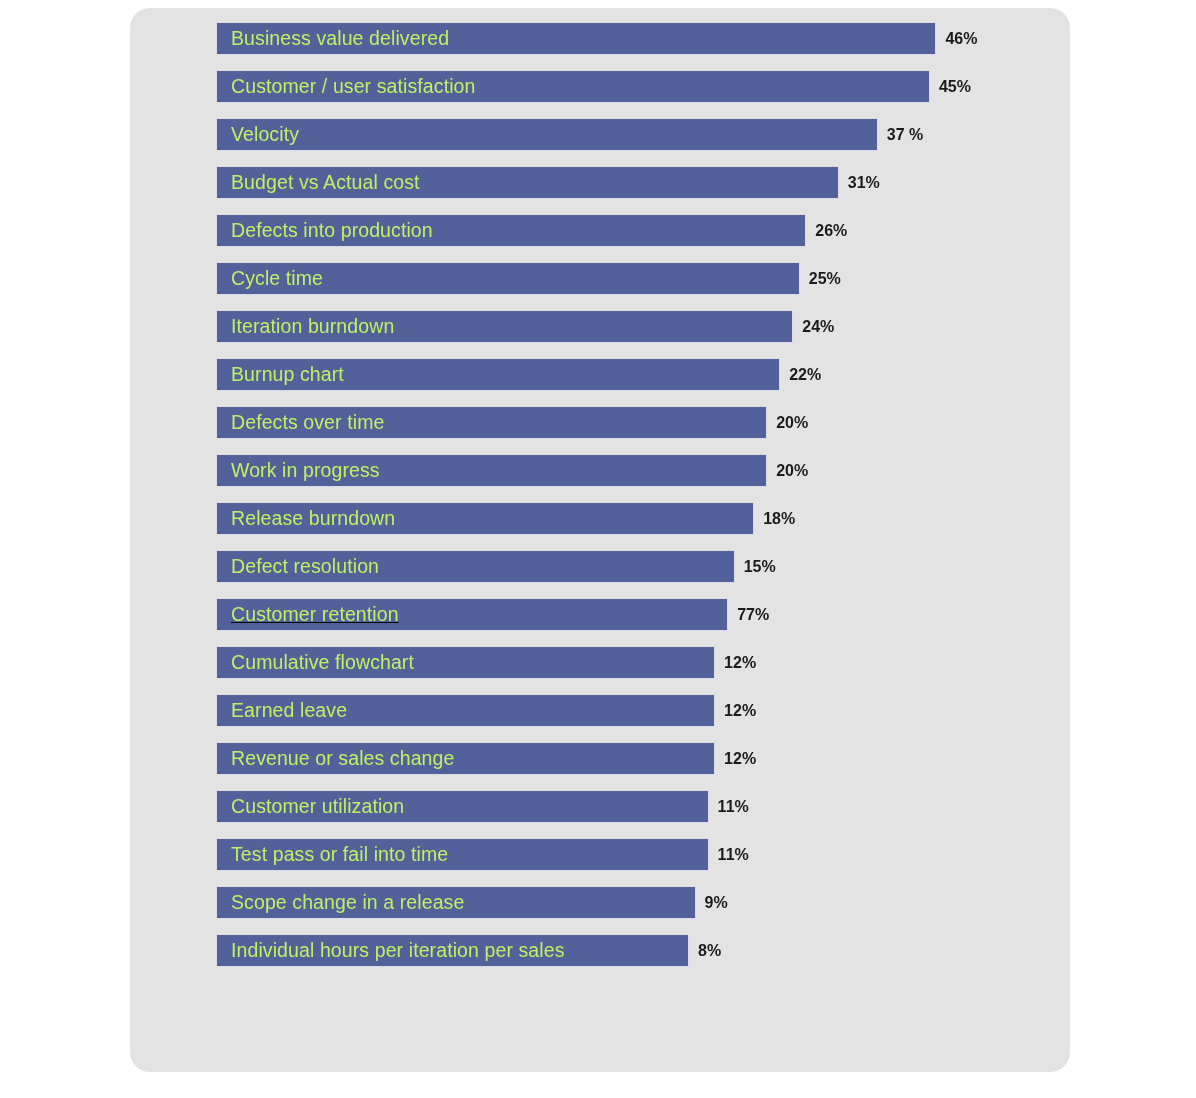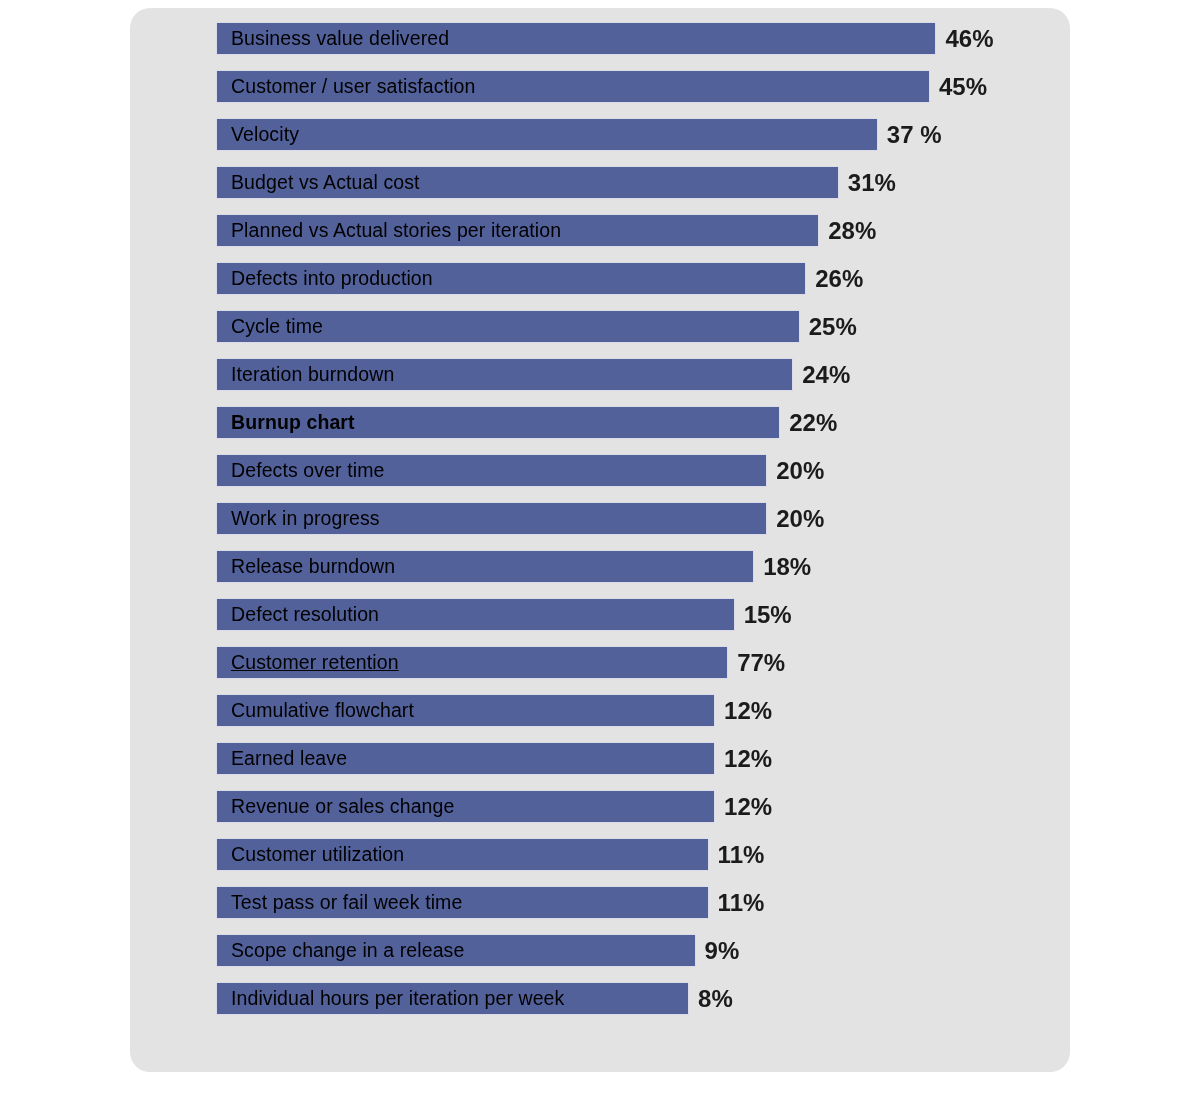--- a/index.html
+++ b/index.html
@@ -39,29 +39,29 @@
     height: 33px;
     background: #53619b;
     border: 1px solid #dcdce8;
     box-sizing: border-box;
     display: flex;
     align-items: center;
     flex: none;
     overflow: hidden;
   }
   .bar-label {
-    color: #000000;
+    color: #bef264;
     font-size: 19.5px;
     line-height: 1;
     padding-left: 14px;
     white-space: nowrap;
     letter-spacing: 0.1px;
   }
   .bar-value {
-    font-size: 24px;
+    font-size: 16px;
     font-weight: bold;
     color: #1b1b1b;
     line-height: 33px;
     margin-left: 9px;
     white-space: nowrap;
   }
 </style>
 </head>
 <body>
 
@@ -85,45 +85,39 @@
         </div>
         <span class="bar-value">37 %</span>
       </div>
       <div class="bar-row">
         <div class="bar" style="width: 622.81px; background: rgb(83, 97, 155); border-color: rgb(220, 220, 232);">
           <span class="bar-label">Budget vs Actual cost</span>
         </div>
         <span class="bar-value">31%</span>
       </div>
       <div class="bar-row">
-        <div class="bar" style="width: 603.28px; background: rgb(83, 97, 155); border-color: rgb(220, 220, 232);">
-          <span class="bar-label">Planned vs Actual stories per iteration</span>
-        </div>
-        <span class="bar-value">28%</span>
-      </div>
-      <div class="bar-row">
         <div class="bar" style="width: 590.26px; background: rgb(83, 97, 155); border-color: rgb(220, 220, 232);">
           <span class="bar-label">Defects into production</span>
         </div>
         <span class="bar-value">26%</span>
       </div>
       <div class="bar-row">
         <div class="bar" style="width: 583.75px; background: rgb(83, 97, 155); border-color: rgb(220, 220, 232);">
           <span class="bar-label">Cycle time</span>
         </div>
         <span class="bar-value">25%</span>
       </div>
       <div class="bar-row">
         <div class="bar" style="width: 577.24px; background: rgb(83, 97, 155); border-color: rgb(220, 220, 232);">
           <span class="bar-label">Iteration burndown</span>
         </div>
         <span class="bar-value">24%</span>
       </div>
       <div class="bar-row">
-        <div class="bar" style="width: 564.22px; background: rgb(83, 97, 155); border-color: rgb(220, 220, 232); font-weight: bold;">
+        <div class="bar" style="width: 564.22px; background: rgb(83, 97, 155); border-color: rgb(220, 220, 232);">
           <span class="bar-label">Burnup chart</span>
         </div>
         <span class="bar-value">22%</span>
       </div>
       <div class="bar-row">
         <div class="bar" style="width: 551.2px; background: rgb(83, 97, 155); border-color: rgb(220, 220, 232);">
           <span class="bar-label">Defects over time</span>
         </div>
         <span class="bar-value">20%</span>
       </div>
@@ -170,30 +164,30 @@
         <span class="bar-value">12%</span>
       </div>
       <div class="bar-row">
         <div class="bar" style="width: 492.61px; background: rgb(83, 97, 155); border-color: rgb(220, 220, 232);">
           <span class="bar-label">Customer utilization</span>
         </div>
         <span class="bar-value">11%</span>
       </div>
       <div class="bar-row">
         <div class="bar" style="width: 492.61px; background: rgb(83, 97, 155); border-color: rgb(220, 220, 232);">
-          <span class="bar-label">Test pass or fail week time</span>
+          <span class="bar-label">Test pass or fail into time</span>
         </div>
         <span class="bar-value">11%</span>
       </div>
       <div class="bar-row">
         <div class="bar" style="width: 479.59px; background: rgb(83, 97, 155); border-color: rgb(220, 220, 232);">
           <span class="bar-label">Scope change in a release</span>
         </div>
         <span class="bar-value">9%</span>
       </div>
       <div class="bar-row">
         <div class="bar" style="width: 473.08px; background: rgb(83, 97, 155); border-color: rgb(220, 220, 232);">
-          <span class="bar-label">Individual hours per iteration per week</span>
+          <span class="bar-label">Individual hours per iteration per sales</span>
         </div>
         <span class="bar-value">8%</span>
       </div>
     </div>
 </div>
 
 </body></html>

